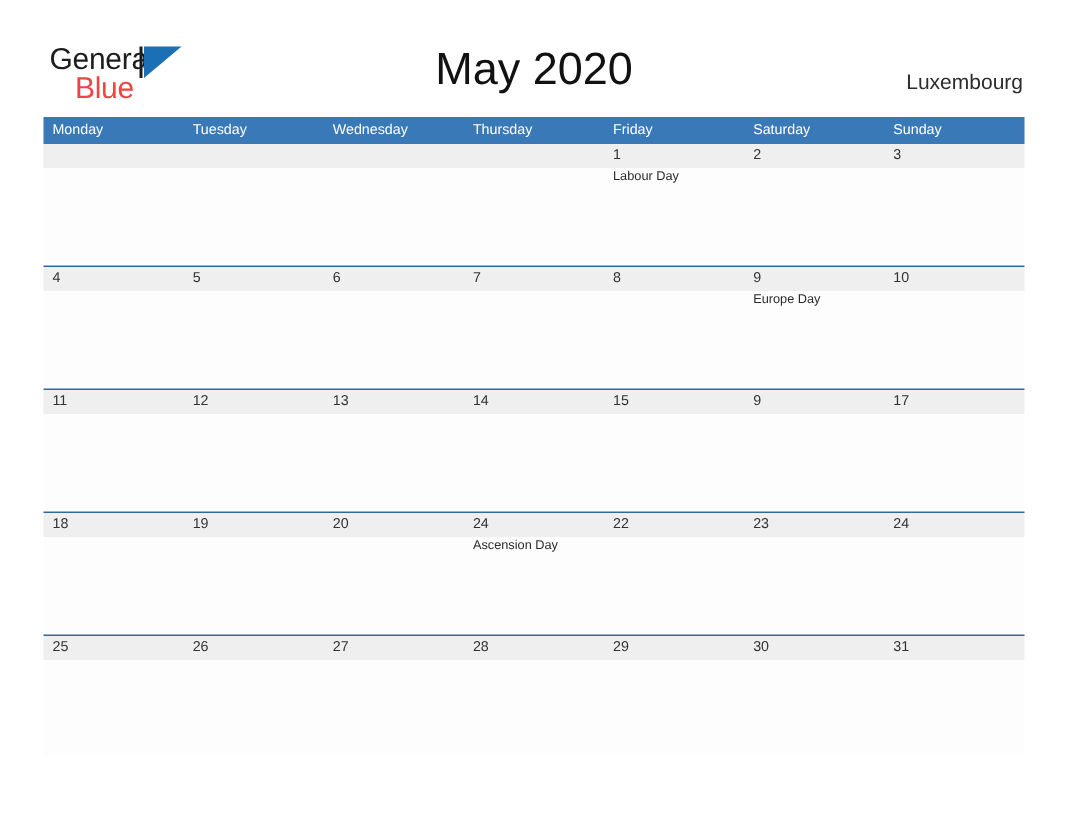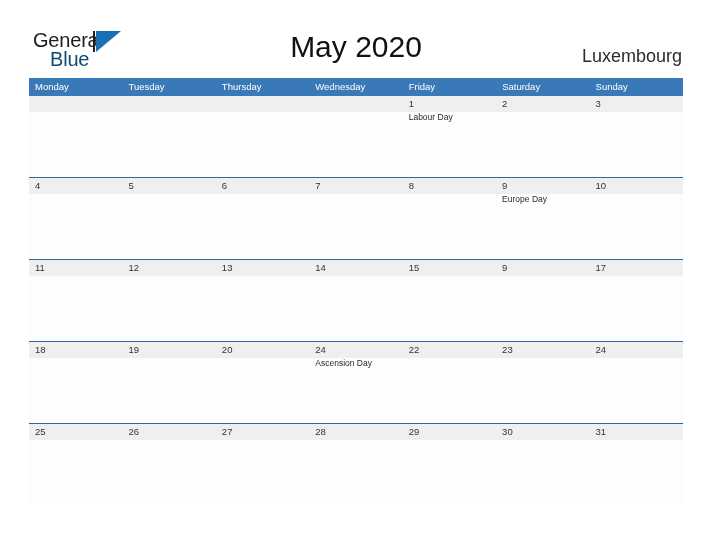--- a/index.html
+++ b/index.html
@@ -44,21 +44,21 @@
     color: #1d1d1d;
     font-family: "Liberation Sans", sans-serif;
     line-height: 20px;
   }
   .logo-blue {
     position: absolute;
     left: 17px;
     top: 19px;
     font-size: 20px;
     letter-spacing: -0.2px;
-    color: #0c4a6e;
+    color: #ef4444;
     font-family: "Liberation Sans", sans-serif;
     line-height: 20px;
   }
   .logo-flag {
     position: absolute;
     left: 60px;
     top: 1px;
     width: 28px;
     height: 21px;
   }
@@ -87,36 +87,35 @@
     width: 712px;
     text-align: center;
     font-size: 30px;
     color: #111111;
     font-family: "Liberation Sans", sans-serif;
   }
   .country {
     position: absolute;
     right: 30px;
     top: 46px;
-    font-size: 18px;
+    font-size: 14px;
     color: #2c2c2c;
     font-family: "Liberation Sans", sans-serif;
   }
 
   
   .calendar {
     position: absolute;
     left: 29px;
     top: 78px;
     width: 654px;
   }
   .cal-row {
     display: flex;
     width: 100%;
-    justify-content: center;
   }
   .cal-cell {
     width: 93.428px;
     box-sizing: border-box;
   }
 
   .dow-row {
     background: #3a79b7;
     height: 18px;
   }
@@ -192,22 +191,22 @@
 
     <div class="title">May 2020</div>
     <div class="country">Luxembourg</div>
   </div>
 
   <div class="calendar">
 
     <div class="cal-row dow-row">
       <div class="cal-cell dow-cell">Monday</div>
       <div class="cal-cell dow-cell">Tuesday</div>
+      <div class="cal-cell dow-cell">Wednesday</div>
       <div class="cal-cell dow-cell">Thursday</div>
-      <div class="cal-cell dow-cell">Wednesday</div>
       <div class="cal-cell dow-cell">Friday</div>
       <div class="cal-cell dow-cell">Saturday</div>
       <div class="cal-cell dow-cell">Sunday</div>
     </div>
 
     <div id="weeks-container">
         <div class="week">
           <div class="dates">
             <div class="cal-cell date-cell empty"></div>
             <div class="cal-cell date-cell empty"></div>

